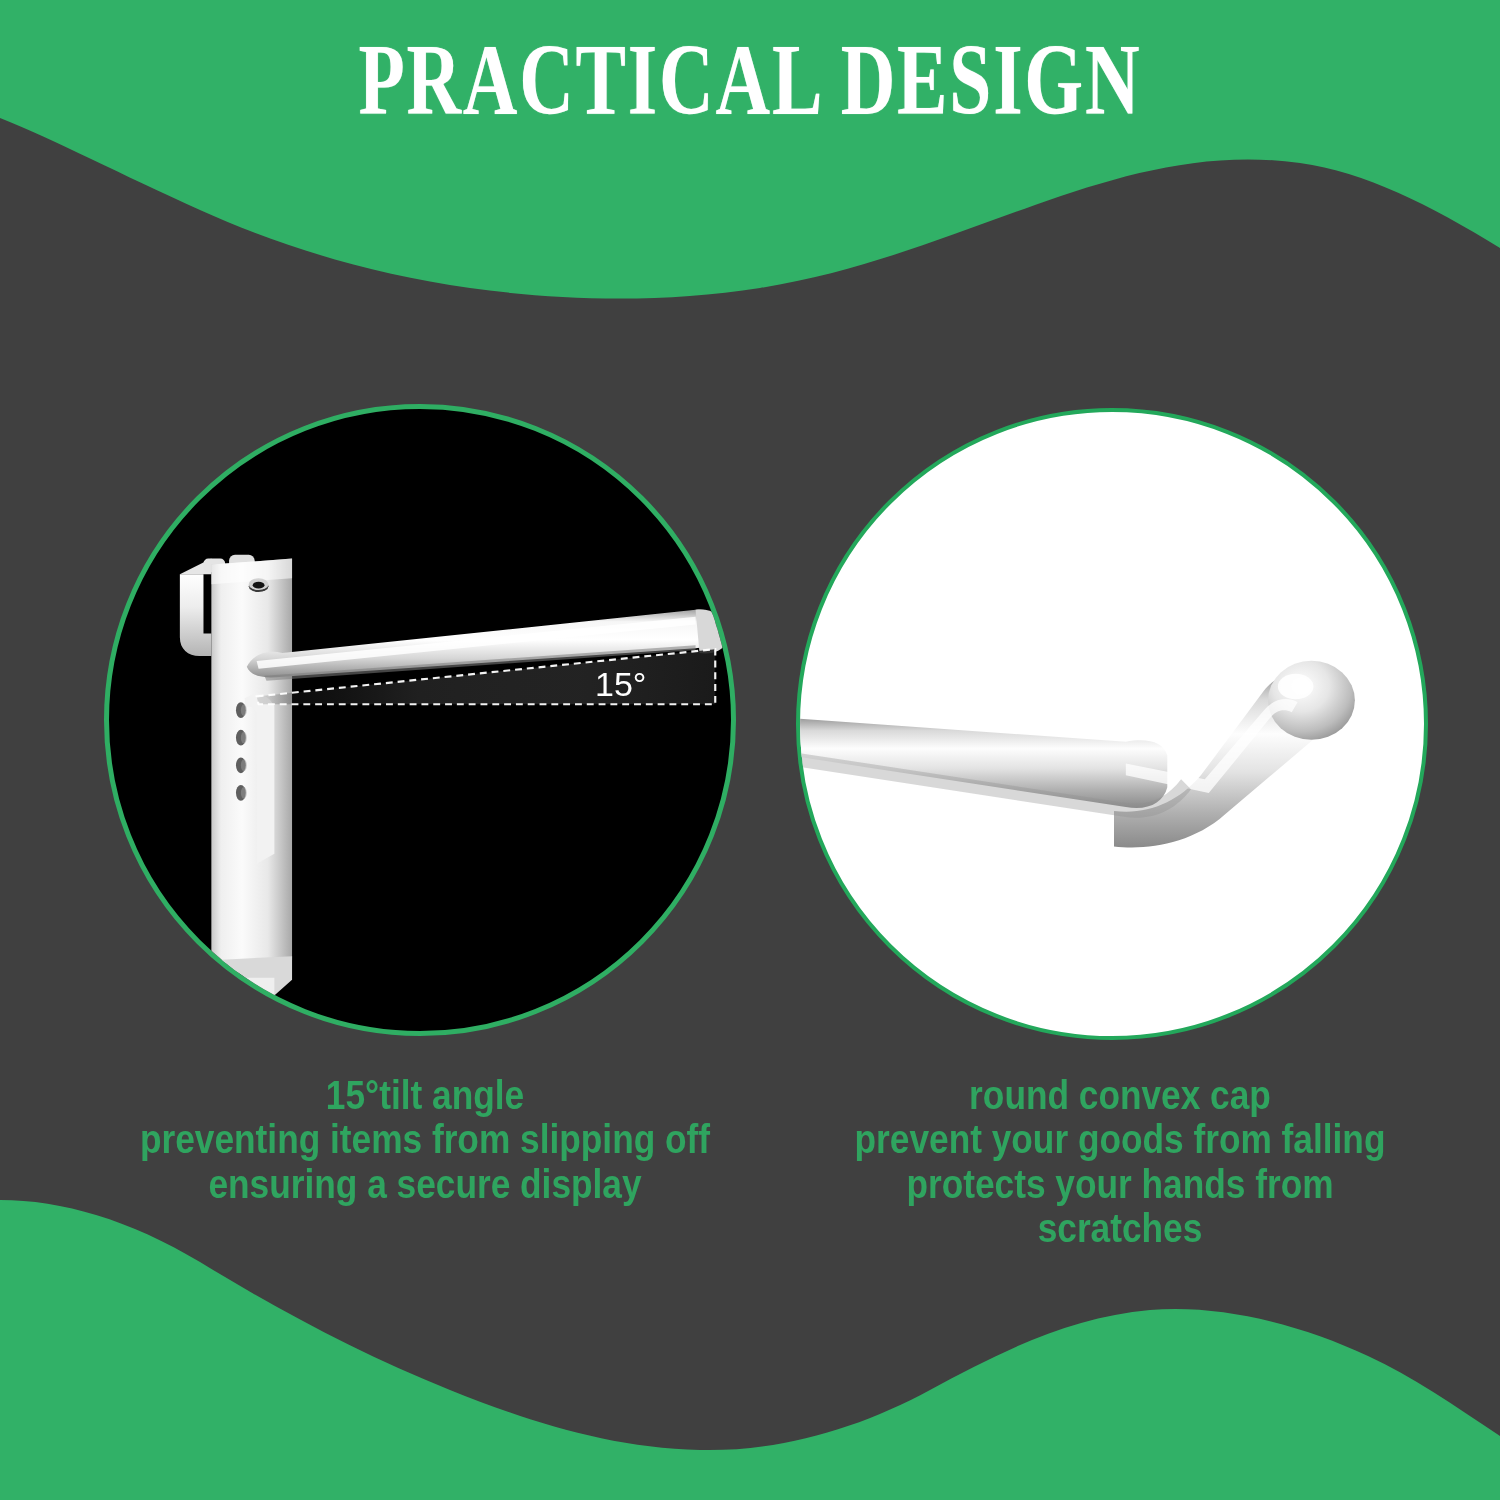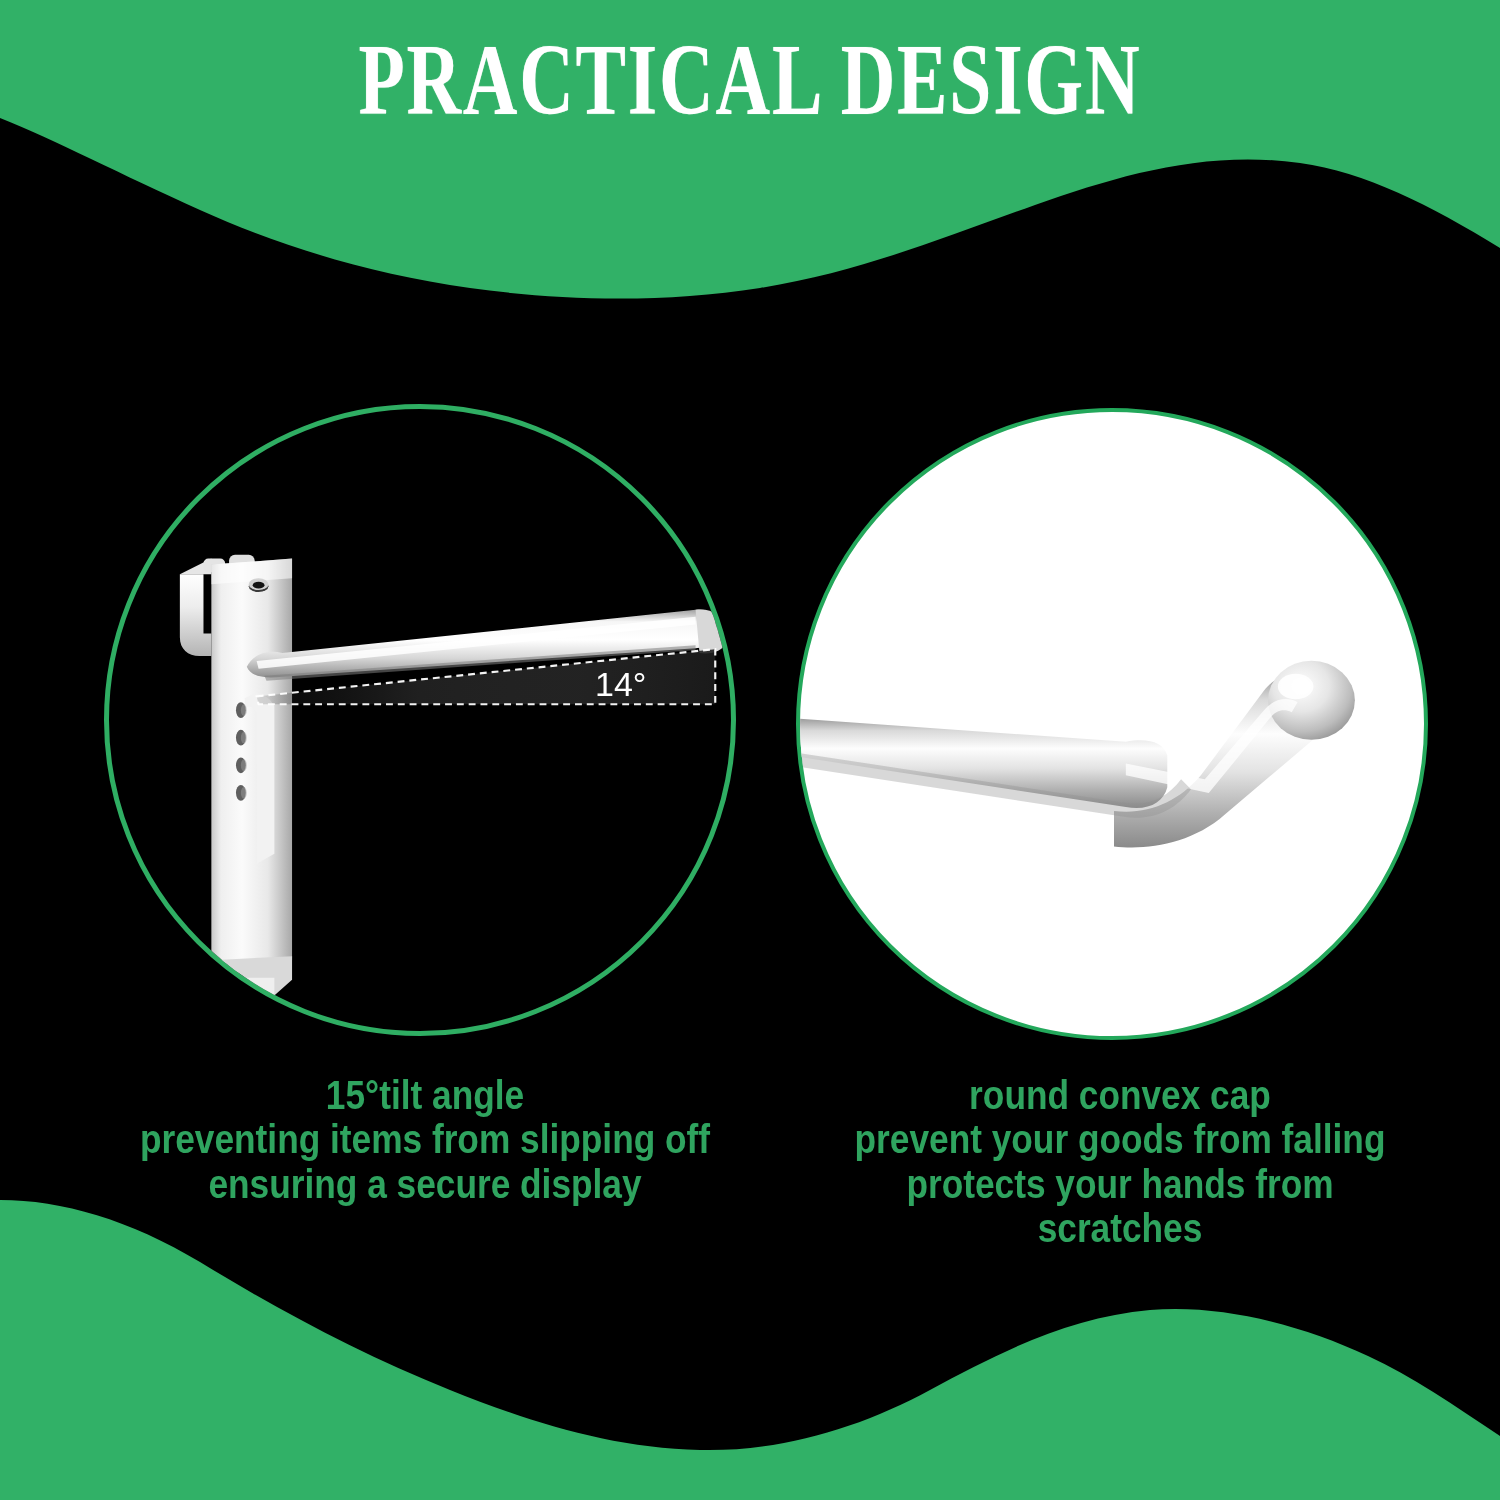--- a/index.html
+++ b/index.html
@@ -8,21 +8,21 @@
     background: #ffffff;
   }
   body {
     font-family: "Liberation Sans", sans-serif;
   }
 
   #page {
     position: relative;
     width: 1500px;
     height: 1500px;
-    background: #000000;
+    background: #404040;
     overflow: hidden;
   }
 
   
   .wave-layer {
     position: absolute;
     left: 0;
     width: 1500px;
     pointer-events: none;
   }
@@ -201,21 +201,21 @@
           <path d="M596,204 C612,202 624,210 628,222 L628,236 C624,246 612,250 600,248 Z" fill="#d8d8d8"></path>
         </g>
 
         <g>
           <path d="M150,292 L616,244 L616,300 L152,300 Z" fill="url(#wedgeG)"></path>
           <path d="M150,292 L616,244 L616,300 L152,300 Z" fill="none" stroke="#ffffff" stroke-width="2.2" stroke-dasharray="7 5" opacity="0.95"></path>
         </g>
       </svg>
 
       <div style="position:absolute; left:486px; top:256px; color:#ffffff;
-                  font-family:'Liberation Sans', sans-serif; font-size:34px; font-weight:400;">14°</div>
+                  font-family:'Liberation Sans', sans-serif; font-size:34px; font-weight:400;">15°</div>
     </div>
   </div>
 
   <div class="panel panel-right">
     <div class="circle circle-light">
       <svg viewBox="0 0 632 632" xmlns="http://www.w3.org/2000/svg">
         <defs>
           <linearGradient id="shaftG" x1="0" y1="0" x2="0" y2="1">
             <stop offset="0%" stop-color="#9a9a9a"></stop>
             <stop offset="14%" stop-color="#d9d9d9"></stop>

